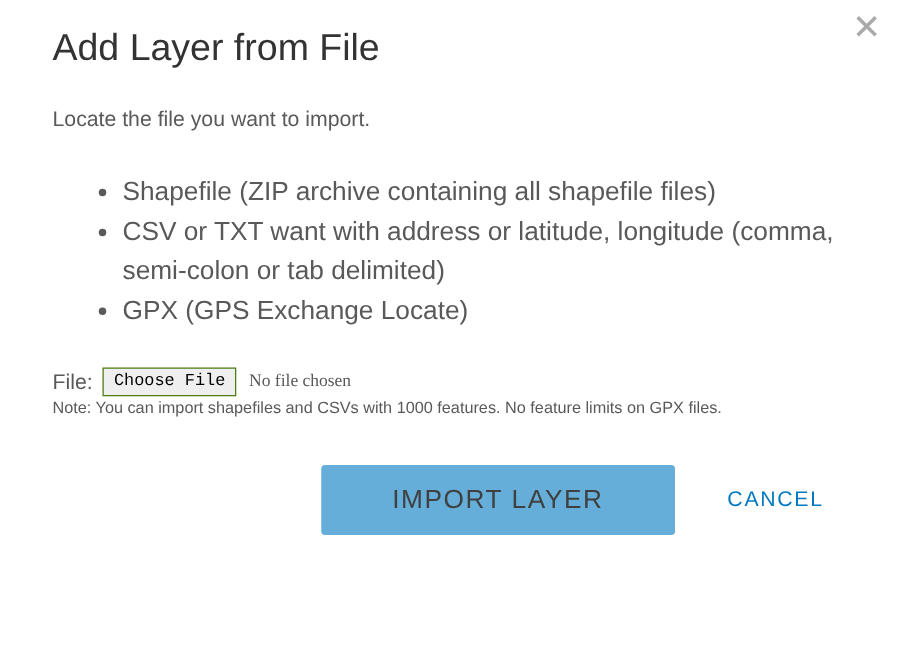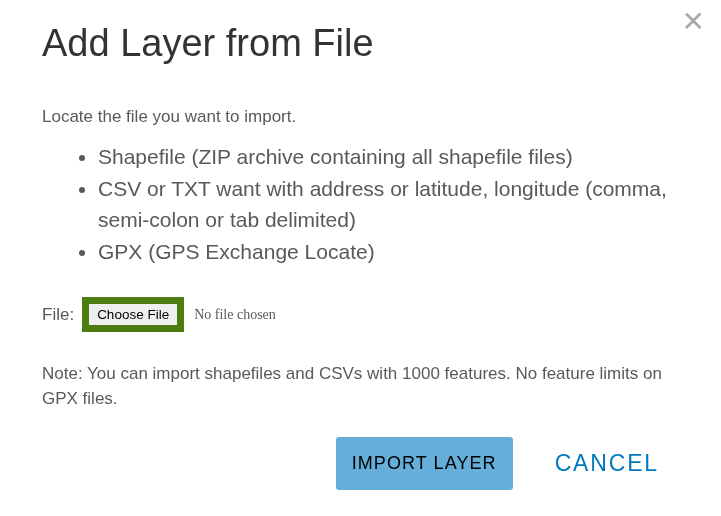--- a/index.html
+++ b/index.html
@@ -18,92 +18,91 @@
       position: absolute;
       top: 8px;
       right: 16px;
       font-size: 28px;
       color: #aaaaaa;
       cursor: pointer;
       font-weight: 300;
       line-height: 1;
     }
     .title {
-      font-size: 38px;
+      font-size: 30px;
       font-weight: 400;
       color: #333333;
-      margin-bottom: 42px;
+      margin-bottom: 30px;
     }
     .lead {
       font-size: 17px;
       color: #595959;
-      margin-bottom: 14px;
+      margin-bottom: 32px;
     }
     ul.formats {
       list-style: disc;
       padding-left: 56px;
       margin-bottom: 30px;
     }
     ul.formats li {
       font-size: 21px;
       color: #595959;
       line-height: 1.5;
     }
     .file-row {
       display: flex;
       align-items: center;
       gap: 8px;
       font-size: 17px;
       color: #595959;
-      margin-bottom: 30px;
     }
     .choose-file-btn {
-      font-family: Liberation Sans, sans-serif;
+      font-family: Liberation Mono, monospace;
       font-size: 13.5px;
       background: #efefef;
-      border: 7px solid #4d7c0f;
+      border: 1px solid #4d7c0f;
       padding: 3px 8px;
       cursor: pointer;
       color: #000;
     }
     .file-status {
       font-size: 14px;
       color: #595959;
       margin-left: 2px;
       font-family: Liberation Serif, serif;
     }
     .note {
-      font-size: 17px;
+      font-size: 13px;
       color: #595959;
       line-height: 1.45;
-      margin-bottom: 26px;
+      margin-bottom: 36px;
     }
     .actions {
       display: flex;
       justify-content: flex-end;
       align-items: center;
       gap: 42px;
       padding-right: 20px;
     }
     .btn-primary {
       background: #64aed9;
-      color: #000000;
+      color: #404040;
       border: none;
-      font-size: 18px;
+      font-size: 21px;
       letter-spacing: 0.06em;
       font-weight: 500;
-      padding: 16px 16px;
+      padding: 16px 57px;
       cursor: pointer;
       border-radius: 3px;
     }
     .btn-cancel {
       background: none;
       border: none;
       color: #0079c1;
-      font-size: 23px;
+      font-size: 17px;
       letter-spacing: 0.08em;
       font-weight: 500;
       cursor: pointer;
     }
   </style>
 </head>
 <body>
 
 <span class="close-icon">✕</span>
 

